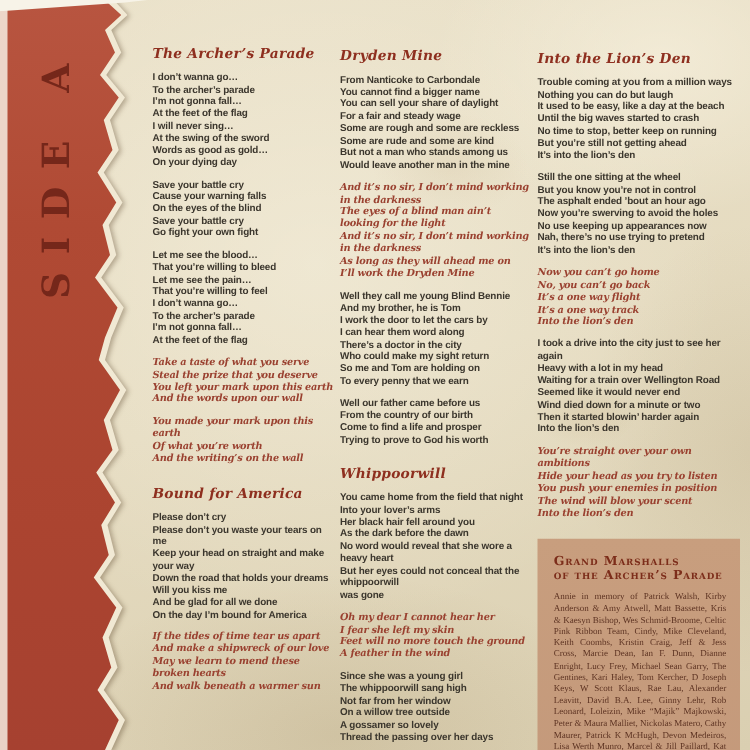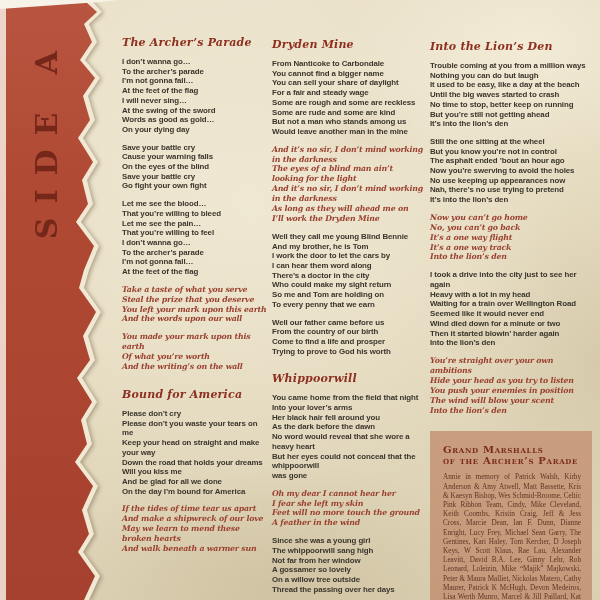--- a/index.html
+++ b/index.html
@@ -196,22 +196,22 @@
           <div class="stanza refrain">
             <div class="line">Oh my dear I cannot hear her</div>
             <div class="line">I fear she left my skin</div>
             <div class="line">Feet will no more touch the ground</div>
             <div class="line">A feather in the wind</div>
           </div>
           <div class="stanza">
             <div class="line">Since she was a young girl</div>
             <div class="line">The whippoorwill sang high</div>
             <div class="line">Not far from her window</div>
+            <div class="line">On a willow tree outside</div>
             <div class="line">A gossamer so lovely</div>
-            <div class="line">On a willow tree outside</div>
             <div class="line">Thread the passing over her days</div>
           </div>
         </section>
       </div>
   </div>
 
   <div class="col col3">
     <div>
         <section class="song">
           <h2 class="song-title">Into the Lion’s Den</h2>

